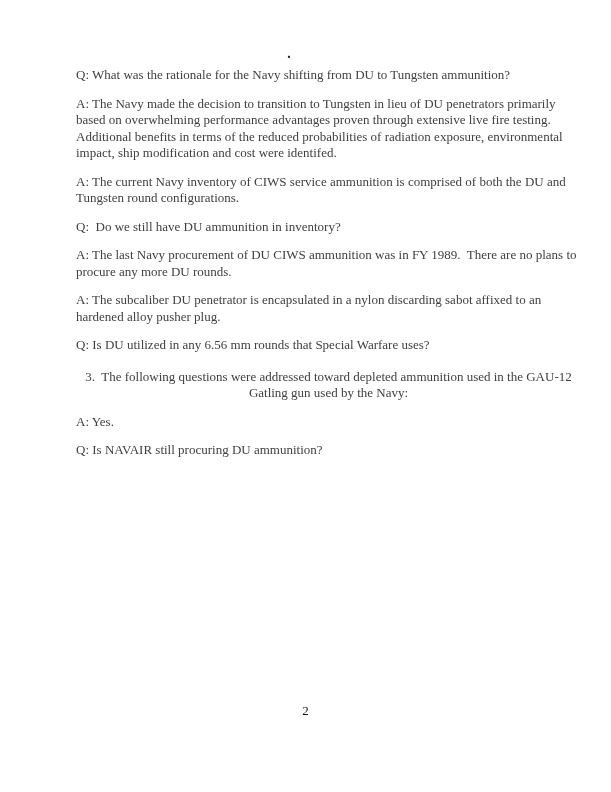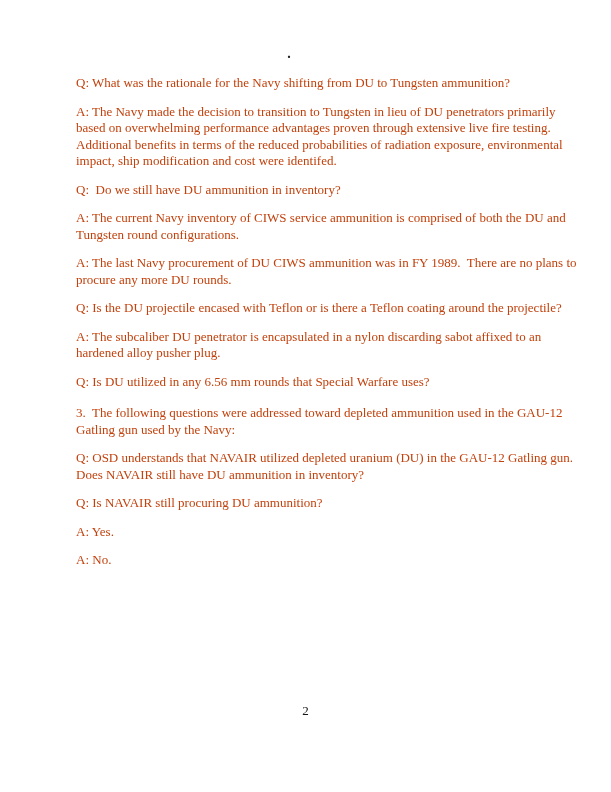--- a/index.html
+++ b/index.html
@@ -27,28 +27,29 @@
     color: #222;
     text-align: center;
   }
   .content {
     position: absolute;
     left: 76px;
     top: 67px;
     width: 505px;
   }
   .para {
-    margin: 8px 0 12px 0;
+    margin: 0 0 12px 0;
     font-size: 13px;
     line-height: 16.5px;
     white-space: pre-wrap;
-    color: #c2410c;
+    color: #404040;
   }
   .para.gap-before {
     margin-top: 15px;
+    text-align: center;
   }
   .page-number {
     position: absolute;
     left: 0;
     top: 703px;
     width: 611px;
     text-align: center;
     font-size: 13px;
     color: #161616;
   }
@@ -59,33 +60,29 @@
 <div class="page">
 
   <div class="stray-dot">.</div>
 
   <div class="content">
     <p class="para">Q: What was the rationale for the Navy shifting from DU to Tungsten ammunition?</p>
     <p class="para">A: The Navy made the decision to transition to Tungsten in lieu of DU penetrators primarily
 based on overwhelming performance advantages proven through extensive live fire testing.
 Additional benefits in terms of the reduced probabilities of radiation exposure, environmental
 impact, ship modification and cost were identifed.</p>
-    <p class="para">Q:  Do we still have DU ammunition in inventory?</p>
     <p class="para">A: The current Navy inventory of CIWS service ammunition is comprised of both the DU and
 Tungsten round configurations.</p>
+    <p class="para">Q:  Do we still have DU ammunition in inventory?</p>
     <p class="para">A: The last Navy procurement of DU CIWS ammunition was in FY 1989.  There are no plans to
 procure any more DU rounds.</p>
-    <p class="para">Q: Is the DU projectile encased with Teflon or is there a Teflon coating around the projectile?</p>
     <p class="para">A: The subcaliber DU penetrator is encapsulated in a nylon discarding sabot affixed to an
 hardened alloy pusher plug.</p>
     <p class="para">Q: Is DU utilized in any 6.56 mm rounds that Special Warfare uses?</p>
     <p class="para gap-before">3.  The following questions were addressed toward depleted ammunition used in the GAU-12
 Gatling gun used by the Navy:</p>
-    <p class="para">Q: OSD understands that NAVAIR utilized depleted uranium (DU) in the GAU-12 Gatling gun.
-Does NAVAIR still have DU ammunition in inventory?</p>
+    <p class="para">A: Yes.</p>
     <p class="para">Q: Is NAVAIR still procuring DU ammunition?</p>
-    <p class="para">A: Yes.</p>
-    <p class="para">A: No.</p>
   </div>
 
   <div class="page-number">2</div>
 
 </div>
 
 </body></html>

